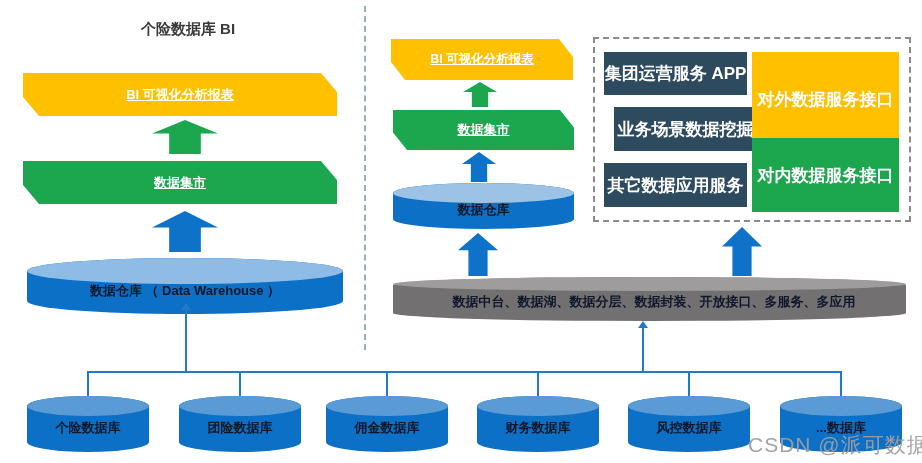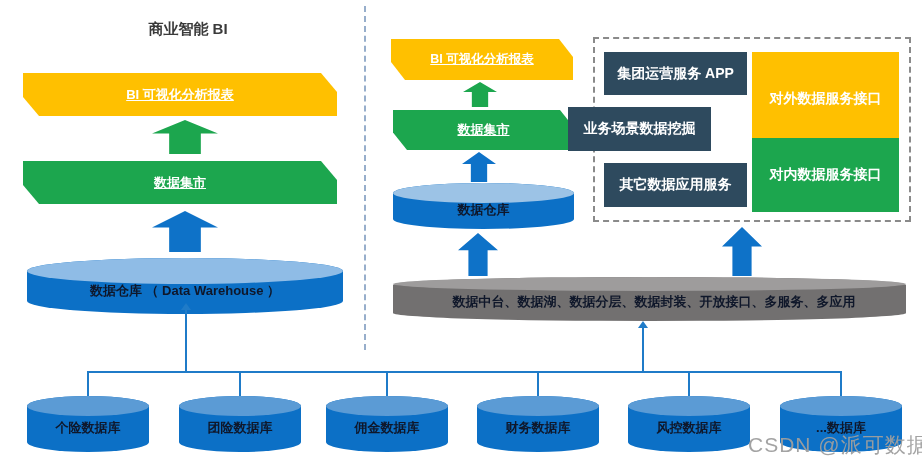--- a/index.html
+++ b/index.html
@@ -40,39 +40,39 @@
   .cyl-db    .cyl-body { background:#0C70C6; border-radius:50% / 10px; }
   .cyl-db    .cyl-top  { height:20px; border-radius:50%; background:#5B9BD5; }
   .cyl-gray  .cyl-body { background:#727070; border-radius:50% / 8px;padding-left:9px; }
   .cyl-gray  .cyl-top  { height:14px; border-radius:50%; background:#9E9C9C; }
   .cyl .label { position:relative; z-index:2; padding-top:10px; }
   .cyl-gray .label { padding-top:5px; }
   .cyl-db .label, .cyl-blue-m .label { padding-top:8px; }
   
   .svc-box {
     display:flex; align-items:center; justify-content:center;
-    color:#fff; font-size:14px; font-weight:bold; text-align:center;
+    color:#fff; font-size:17px; font-weight:bold; text-align:center;
   }
   .dashed-box { border:2px dashed #8a8a8a; }
   .v-separator { border-left:2px dashed #97AECB; }
   
   .line { background:#1F7BC8; }
   .arrowhead-up {
     width:0; height:0;
     border-left:5px solid transparent; border-right:5px solid transparent;
     border-bottom:7px solid #1F7BC8;
   }
   .watermark { font-size:21px; color:rgba(158,158,158,0.95); letter-spacing:1px; white-space:nowrap; }
 </style>
 </head>
 <body>
 
 <div id="canvas">
 
-  <div class="abs section-title" style="left:88px; top:20px; width:200px;">商业智能 BI</div>
+  <div class="abs section-title" style="left:88px; top:20px; width:200px;">个险数据库 BI</div>
 
   <div class="abs stripe big yellow" style="left:23px; top:73px; width:314px; height:43px;">BI 可视化分析报表</div>
 
   <div class="abs block-arrow arrow-green" style="left:152px; top:120px; width:66px; height:34px;"></div>
 
   <div class="abs stripe big green" style="left:23px; top:161px; width:314px; height:43px;">数据集市</div>
 
   <div class="abs block-arrow arrow-blue" style="left:152px; top:211px; width:66px; height:41px;"></div>
 
   <div class="abs cyl cyl-blue" style="left:27px; top:258px; width:316px; height:56px;">
@@ -96,21 +96,21 @@
     <div class="cyl-body">
         <span class="label">数据仓库</span>
       </div>
     <div class="cyl-top"></div>
   </div>
 
 
   <div class="abs dashed-box" style="left:593px; top:37px; width:314px; height:181px;"></div>
 
   <div class="abs svc-box navy" style="left:604px; top:52px; width:143px; height:43px;">集团运营服务 APP</div>
-  <div class="abs svc-box navy" style="left:568px; top:107px; width:143px; height:44px;">业务场景数据挖掘</div>
+  <div class="abs svc-box navy" style="left:614px; top:107px; width:143px; height:44px;">业务场景数据挖掘</div>
   <div class="abs svc-box navy" style="left:604px; top:163px; width:143px; height:44px;">其它数据应用服务</div>
 
   <div class="abs svc-box yellow" style="left:752px; top:52px; width:147px; height:94px;">对外数据服务接口</div>
   <div class="abs svc-box" style="left:752px; top:138px; width:147px; height:74px; background:#1CA64E;text-align:right;">对内数据服务接口</div>
 
   <div class="abs block-arrow arrow-blue" style="left:458px; top:233px; width:40px; height:43px;"></div>
   <div class="abs block-arrow arrow-blue" style="left:722px; top:227px; width:40px; height:49px;"></div>
 
   <div class="abs cyl cyl-gray" style="left:393px; top:277px; width:513px; height:44px;">
     <div class="cyl-body">

